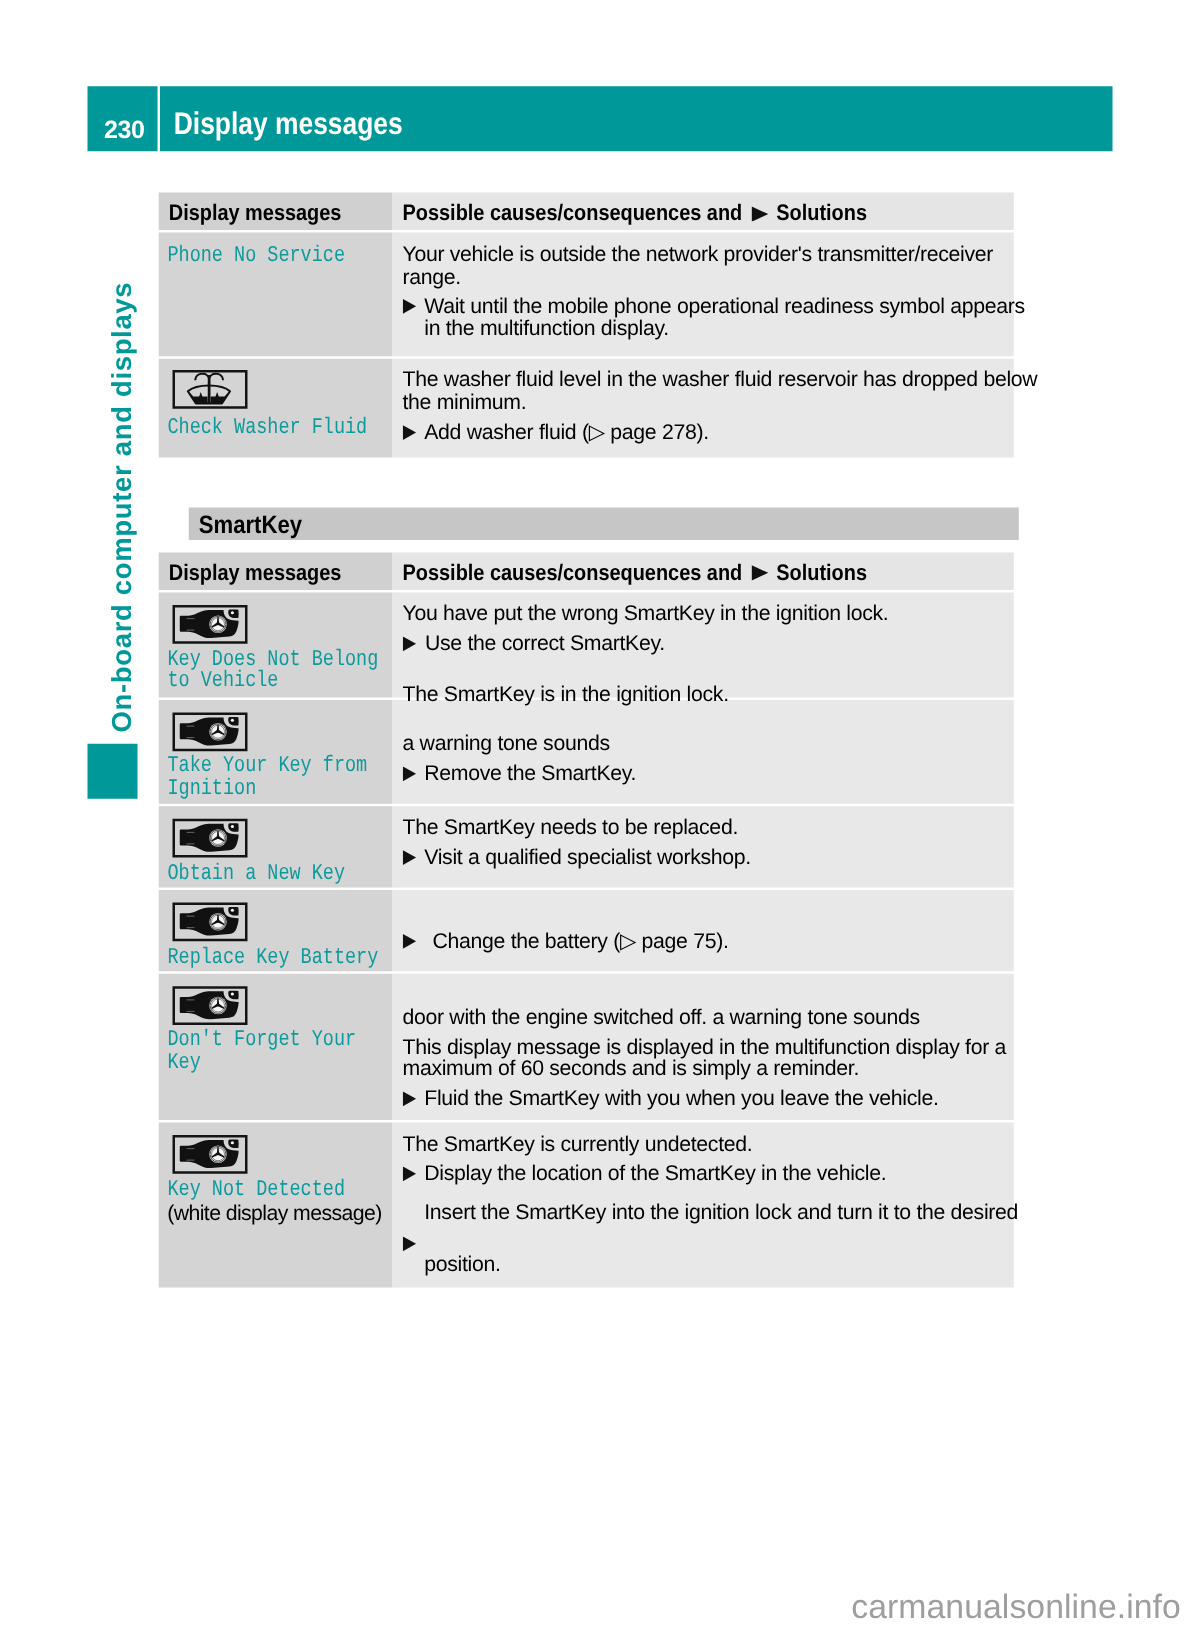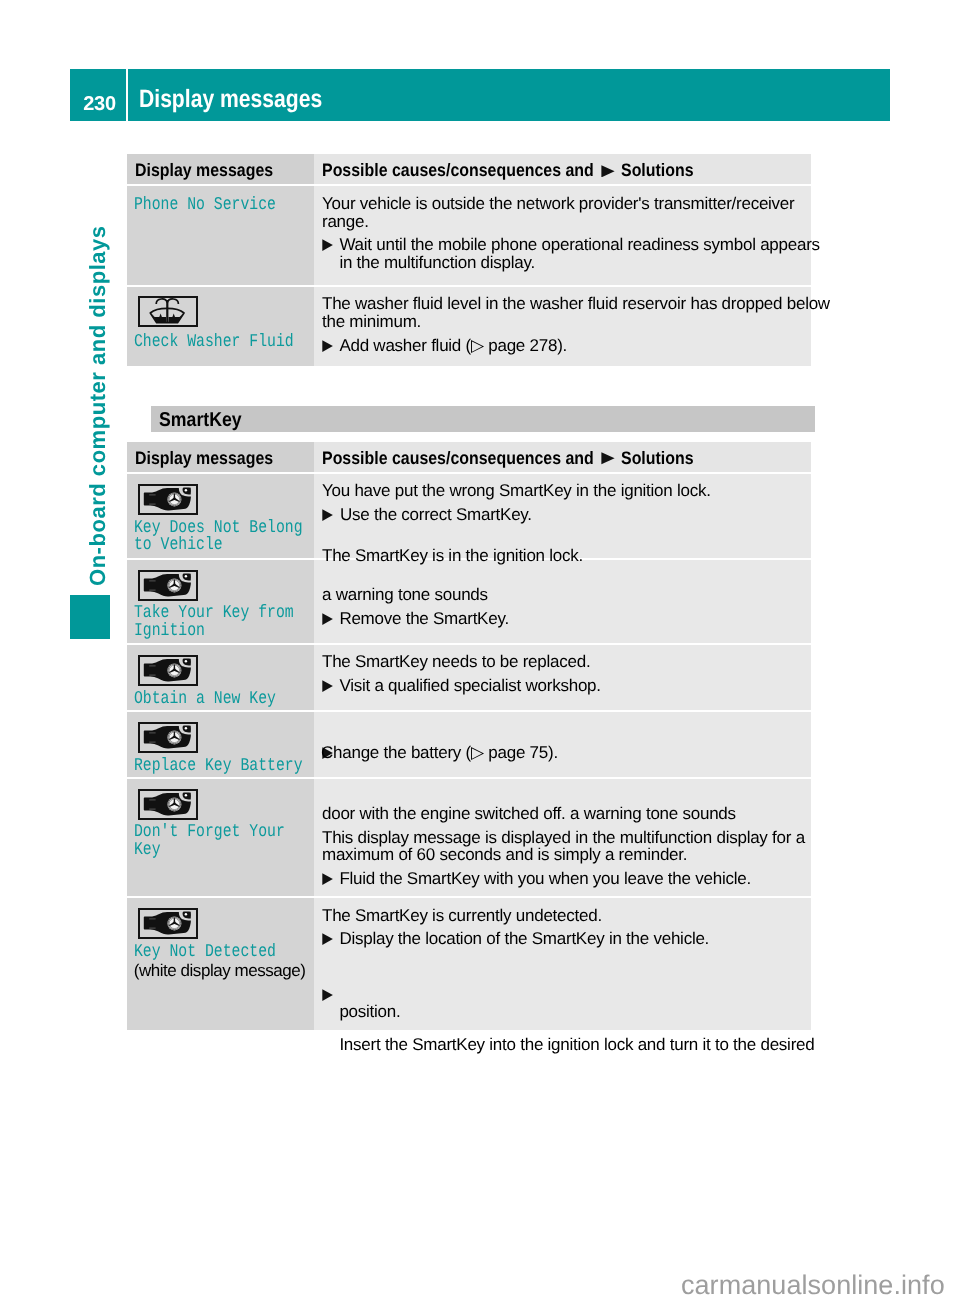--- a/index.html
+++ b/index.html
@@ -231,21 +231,21 @@
           <path d="M33.95 13.7 L35.0 11.85 L39.8 15.3 L39.35 16.1 Z"></path>
         </g>
       </svg>
     </div>
   <div class="msg" style="top:755.9px">Replace Key Battery</div>
   <span class="tri" style="left:322.2px;top:747.3px">
       <svg width="11.2" height="12.2" viewBox="0 0 10.6 11.5" preserveAspectRatio="none">
         <path d="M0.3 0.2 L10.3 5.75 L0.3 11.3 Z" fill="#111"></path>
       </svg>
     </span>
-  <div class="ln" style="left:321px;top:743.1px">Change the battery (▷ page 75).</div>
+  <div class="ln" style="left:346px;top:743.1px">Change the battery (▷ page 75).</div>
   <div class="cell1" style="top:778.5px;height:117.7px"></div>
   <div class="cell2" style="top:778.5px;height:117.7px"></div>
   <div class="ibox" style="left:137.5px;top:788.9px;width:60px;height:31px">
       <svg width="55" height="26" viewBox="0 0 55 26">
         <path d="M3.8 7.6 C3.8 6.9 4.2 6.6 5.0 6.6 L10.2 6.6 C12.8 6.6 15.2 5.8 18.0 4.4 C21.4 2.7 24.4 1.9 27.2 1.9 L44.0 1.9 C48.4 1.9 50.4 3.2 50.8 6.2 C51.3 10.6 50.7 15.0 49.2 18.7 C48.1 21.5 46.3 22.8 43.5 23.1 L28.8 24.4 C25.4 24.7 22.2 23.6 18.4 21.5 C15.8 20.1 12.8 19.4 10.2 19.4 L5.0 19.4 C4.2 19.4 3.8 19.1 3.8 18.4 Z" fill="#111"></path>
         <path d="M39.0 0.4 L53 0.4 L53 10.6 C46.0 10.6 42.6 9.8 40.9 8.0 C39.2 6.2 38.5 3.5 39.0 0.4 Z" fill="#D4D4D4"></path>
         <path d="M43.8 1.6 C46.6 1.45 48.9 1.5 50.7 1.8 C51.0 4.0 51.0 6.2 50.7 8.4 C47.9 8.4 46.0 8.2 44.9 7.7 C43.5 7.1 42.7 5.8 42.6 4.1 C42.5 2.5 42.9 1.65 43.8 1.6 Z" fill="#111"></path>
         <circle cx="45.9" cy="4.2" r="1.25" fill="#fff"></circle>
         <g stroke="#9a9a9a" stroke-width="0.5" stroke-linecap="round">
           <path d="M9.6 8.9 H15.2"></path>
@@ -301,16 +301,16 @@
       <svg width="11.2" height="12.2" viewBox="0 0 10.6 11.5" preserveAspectRatio="none">
         <path d="M0.3 0.2 L10.3 5.75 L0.3 11.3 Z" fill="#111"></path>
       </svg>
     </span>
   <div class="ln" style="left:339.4px;top:929.1px">Display the location of the SmartKey in the vehicle.</div>
   <span class="tri" style="left:322.2px;top:988.5px">
       <svg width="11.2" height="12.2" viewBox="0 0 10.6 11.5" preserveAspectRatio="none">
         <path d="M0.3 0.2 L10.3 5.75 L0.3 11.3 Z" fill="#111"></path>
       </svg>
     </span>
-  <div class="ln" style="left:339.4px;top:1035px">Insert the SmartKey into the ignition lock and turn it to the desired</div>
+  <div class="ln" style="left:339.4px;top:960px">Insert the SmartKey into the ignition lock and turn it to the desired</div>
   <div class="ln" style="left:339.4px;top:1002.2px">position.</div>
   <div class="wm">carmanualsonline.info</div>
 </div>
 
 </body></html>

